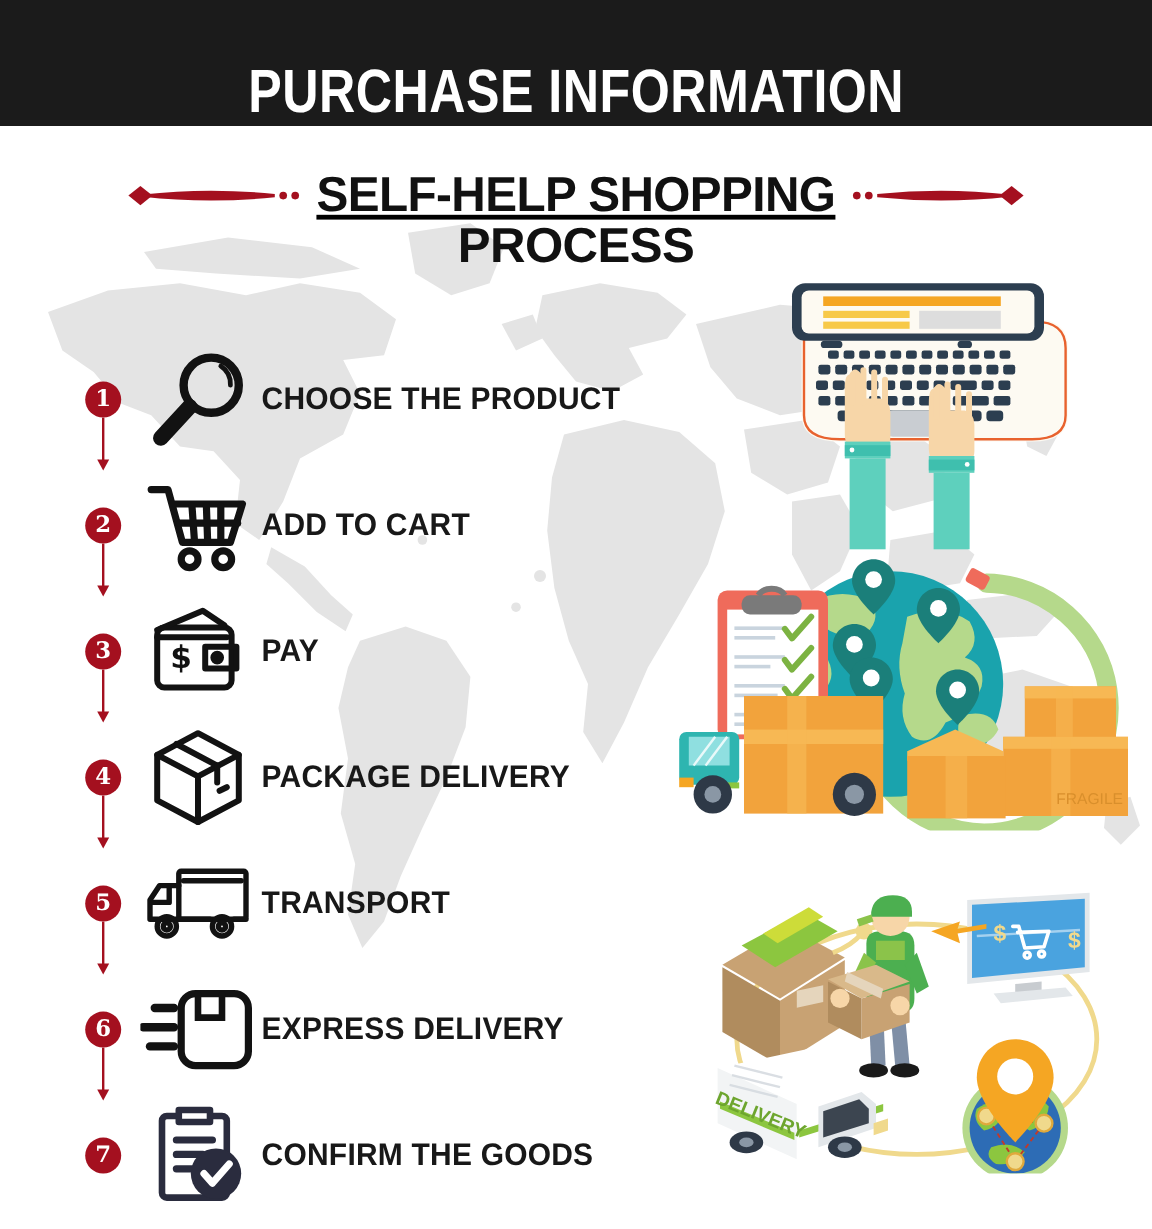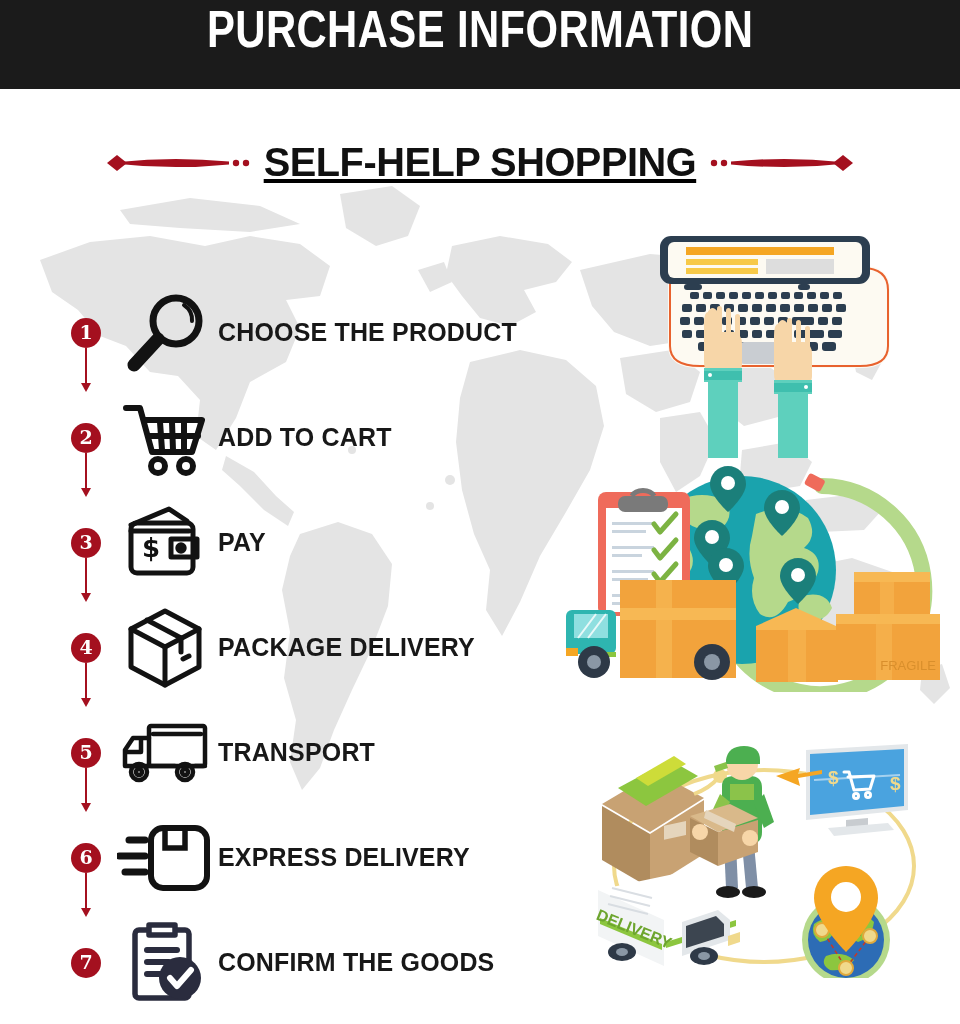--- a/index.html
+++ b/index.html
@@ -27,25 +27,25 @@
     height: 800px;
     z-index: 0;
     pointer-events: none;
   }
 
   
   .banner {
     position: absolute;
     left: 0; top: 0;
     width: 960px;
-    height: 89px;
+    height: 105px;
     background: #1b1b1b;
     z-index: 5;
     display: flex;
-    align-items: flex-start;
+    align-items: flex-end;
     justify-content: center;
   }
   .banner-title {
     color: #ffffff;
     font-size: 51px;
     font-weight: bold;
     letter-spacing: 0.5px;
     transform: scaleX(0.82);
     transform-origin: center;
     white-space: nowrap;
@@ -235,20 +235,21 @@
       <div class="section-title">SELF-HELP SHOPPING</div>
       <svg class="ornament" width="150" height="26" viewBox="0 0 150 26">
         <g fill="#a4101f">
           <path d="M146 13 L136 5 L126 13 L136 21 Z"></path>
           <path d="M134 12.1 Q80 6 24 11.6 L24 14.4 Q80 20 134 13.9 Z"></path>
           <circle cx="17" cy="13" r="3.2"></circle>
           <circle cx="7" cy="13" r="3.2"></circle>
         </g>
       </svg>
     </div>
+    <div class="title-line2">PROCESS</div>
   </div>
 
   <div class="steps">
 
     <div class="step">
       <div class="badge-col">
         <div class="badge">1</div>
         <div class="connector"></div>
       </div>
       <div class="icon-col">

